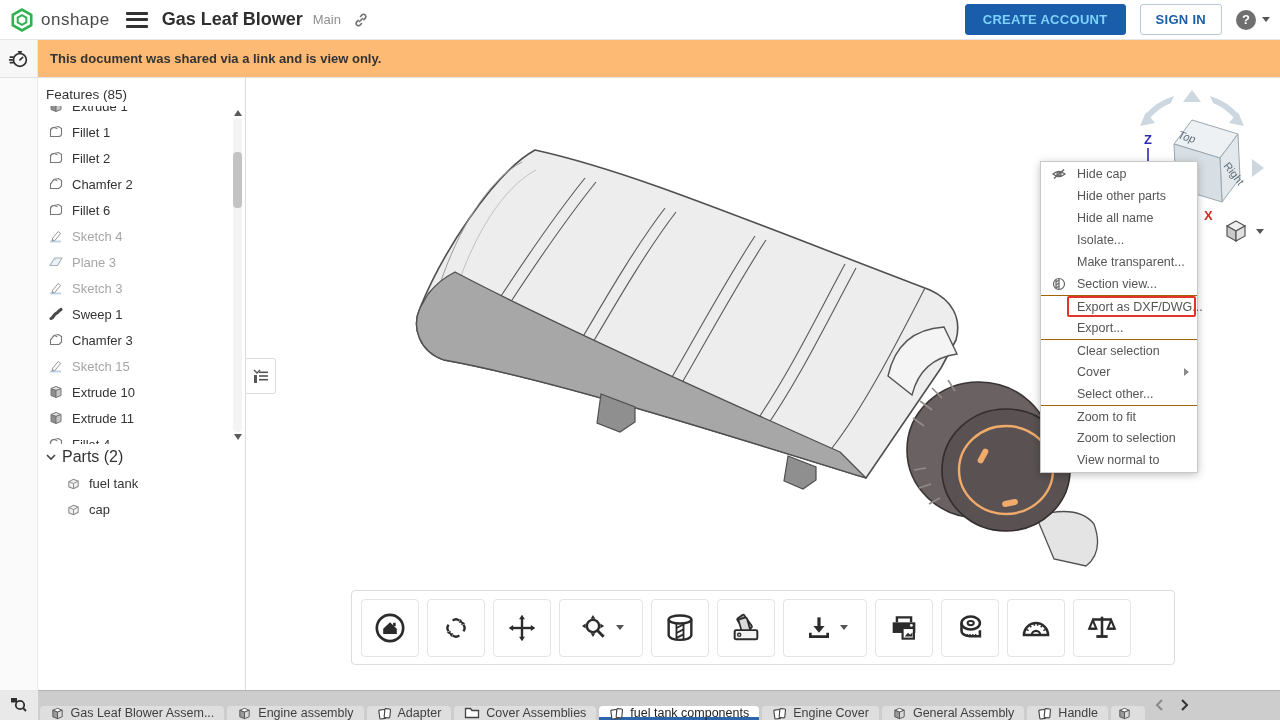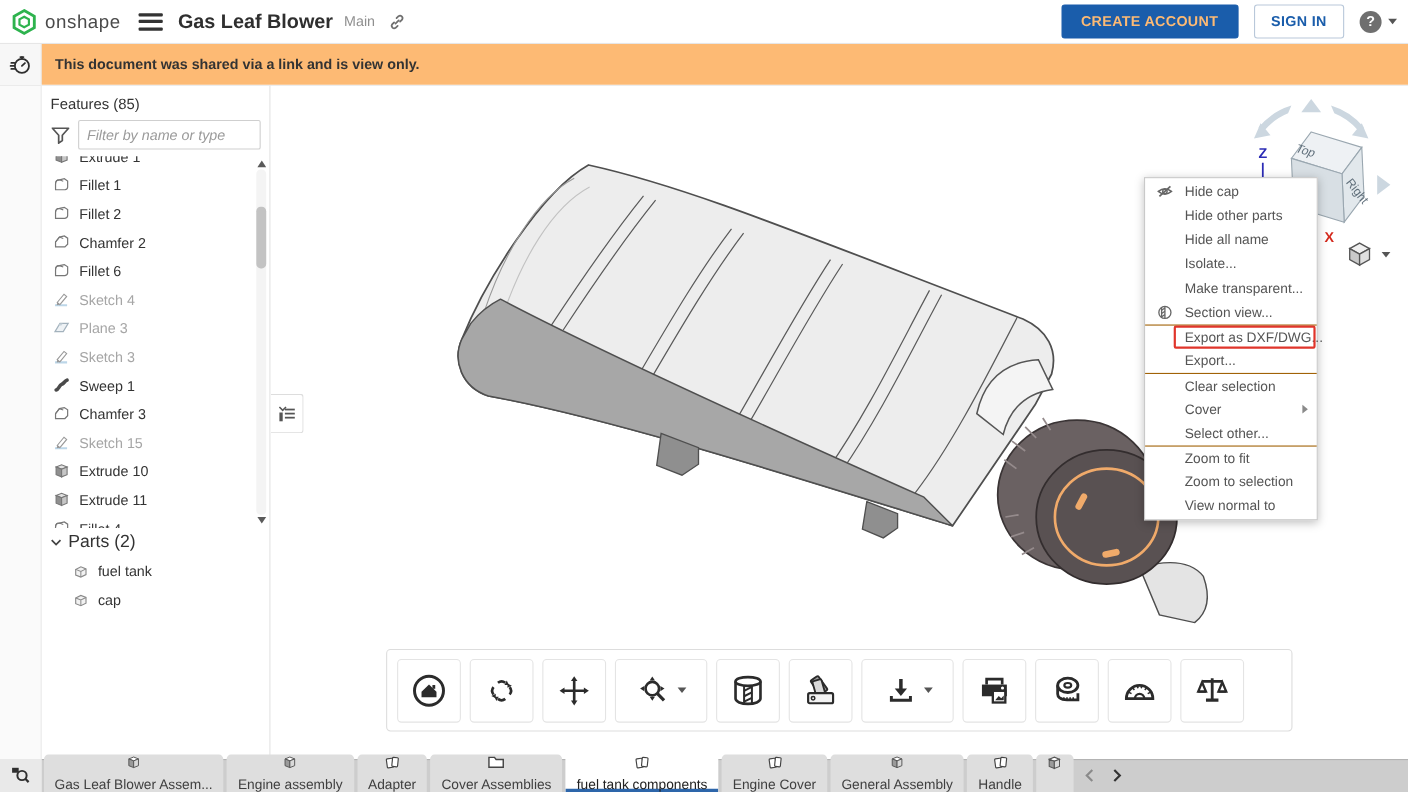--- a/index.html
+++ b/index.html
@@ -14,21 +14,21 @@
   
   .topbar { height:40px; display:flex; align-items:center; padding:0 10px; border-bottom:1px solid #e6e6e6; background:#fff; }
   .logo { display:flex; align-items:center; gap:7px; }
   .logo-text { font-size:17px; color:#4a4a4a; letter-spacing:.5px; }
   .hamburger { margin-left:16px; width:22px; height:18px; display:flex; flex-direction:column; justify-content:space-between; cursor:pointer; padding:1px 0; }
   .hamburger div { height:3px; background:#333; border-radius:1px; }
   .doc-title { margin-left:14px; font-size:18px; font-weight:bold; color:#2f2f2f; }
   .branch { margin-left:10px; font-size:13px; color:#8f8f8f; }
   .link-ic { margin-left:12px; }
   .top-right { margin-left:auto; display:flex; align-items:center; gap:14px; }
-  .btn-primary { background:#1a5dab; color:#fdba74; border:1px solid #1a5dab; border-radius:3px; font-size:13px; font-weight:bold; padding:7px 17px; letter-spacing:.3px; cursor:pointer; font-family:inherit; }
+  .btn-primary { background:#1a5dab; color:#7dd3fc; border:1px solid #1a5dab; border-radius:3px; font-size:13px; font-weight:bold; padding:7px 17px; letter-spacing:.3px; cursor:pointer; font-family:inherit; }
   .btn-outline { background:#fff; color:#1a5dab; border:1px solid #b9c8da; border-radius:3px; font-size:13px; font-weight:bold; padding:7px 15px; letter-spacing:.3px; cursor:pointer; font-family:inherit; }
   .help-wrap { display:flex; align-items:center; gap:6px; cursor:pointer; }
   .help-circle { width:20px; height:20px; border-radius:50%; background:#6f6f6f; color:#fff; font-size:13px; font-weight:bold; display:flex; align-items:center; justify-content:center; }
   .caret-down { width:0; height:0; border-top:5px solid #555; border-left:4px solid transparent; border-right:4px solid transparent; }
 
   
   .notice-row { height:38px; display:flex; border-bottom:1px solid #e3e3e3; }
   .rail-cell { width:38px; background:#f7f7f7; border-right:1px solid #e6e6e6; display:flex; align-items:center; justify-content:center; }
   .notice-text { display:flex; align-items:center; padding-left:12px; font-size:13px; font-weight:bold; color:#333; background:#fdba74; flex:1; }
 
@@ -75,21 +75,21 @@
   .cm-sub { position:absolute; right:8px; top:50%; transform:translateY(-50%); width:0; height:0; border-left:5px solid #8a8a8a; border-top:4px solid transparent; border-bottom:4px solid transparent; }
 
   
   .view-toolbar { position:absolute; left:105px; top:512px; width:824px; height:75px; background:#fff; border:1px solid #ddd; border-radius:4px; display:flex; align-items:center; gap:8px; padding:0 9px; z-index:5; }
   .vt-btn { height:58px; width:58px; background:#fff; border:1px solid #e4e4e4; border-radius:4px; display:flex; align-items:center; justify-content:center; gap:5px; cursor:pointer; }
   .vt-btn.wide { width:84px; }
 
   
   .tabs-bar { height:30px; background:#cdcdcd; border-top:1px solid #b3b3b3; display:flex; align-items:flex-end; position:absolute; left:0; right:0; bottom:0; }
   .tab-search { width:38px; height:30px; background:#e9e9e9; display:flex; align-items:center; justify-content:center; cursor:pointer; }
-  .tab { height:34px; margin:0 1.5px; background:#dedede; border-radius:4px 4px 0 0; display:flex; align-items:center; gap:6px; padding:0 10px; font-size:12.5px; color:#3f3f3f; cursor:pointer; white-space:nowrap;flex-direction:column; }
+  .tab { height:14px; margin:0 1.5px; background:#dedede; border-radius:4px 4px 0 0; display:flex; align-items:center; gap:6px; padding:0 10px; font-size:12.5px; color:#3f3f3f; cursor:pointer; white-space:nowrap; }
   .tab.active { background:#fff; color:#222; box-shadow:inset 0 -3px 0 #2d66aa;text-align:right; }
   .tab.partial { width:34px; overflow:hidden; padding:0 6px; }
   .tab-nav { width:26px; height:30px; display:flex; align-items:center; justify-content:center; cursor:pointer; }
 </style>
 </head>
 <body>
 
 <div class="topbar">
   <div class="logo">
     <span>
@@ -139,28 +139,20 @@
     </span>
   </div>
   <div class="notice-text">This document was shared via a link and is view only.</div>
 </div>
 
 <div class="main">
   <div class="left-rail"></div>
 
   <div class="features-panel">
     <div class="features-title">Features (85)</div>
-    <div class="filter-row">
-      <span>
-        <svg width="22" height="22" viewBox="0 0 24 24" fill="none" stroke="#555" stroke-width="1.7" stroke-linejoin="round">
-          <path d="M4 5 h16 l-6.2 7 v5.2 l-3.6 2.6 v-7.8 z"></path>
-        </svg>
-      </span>
-      <input class="filter-input" placeholder="Filter by name or type" style="">
-    </div>
 
     <div class="feature-list">
       <div class="feat-rows">
         <div class="feat">
           <svg width="16" height="16" viewBox="0 0 16 16">
               <polygon points="3,4.5 8,2.5 13,4.5 8,6.5" fill="#e2e2e2" stroke="#777" stroke-width="1"></polygon>
               <polygon points="3,4.5 8,6.5 8,13.5 3,11.5" fill="#8f8f8f" stroke="#777" stroke-width="1"></polygon>
               <polygon points="8,6.5 13,4.5 13,11.5 8,13.5" fill="#c6c6c6" stroke="#777" stroke-width="1"></polygon>
             </svg>
           <span>Extrude 1</span>

